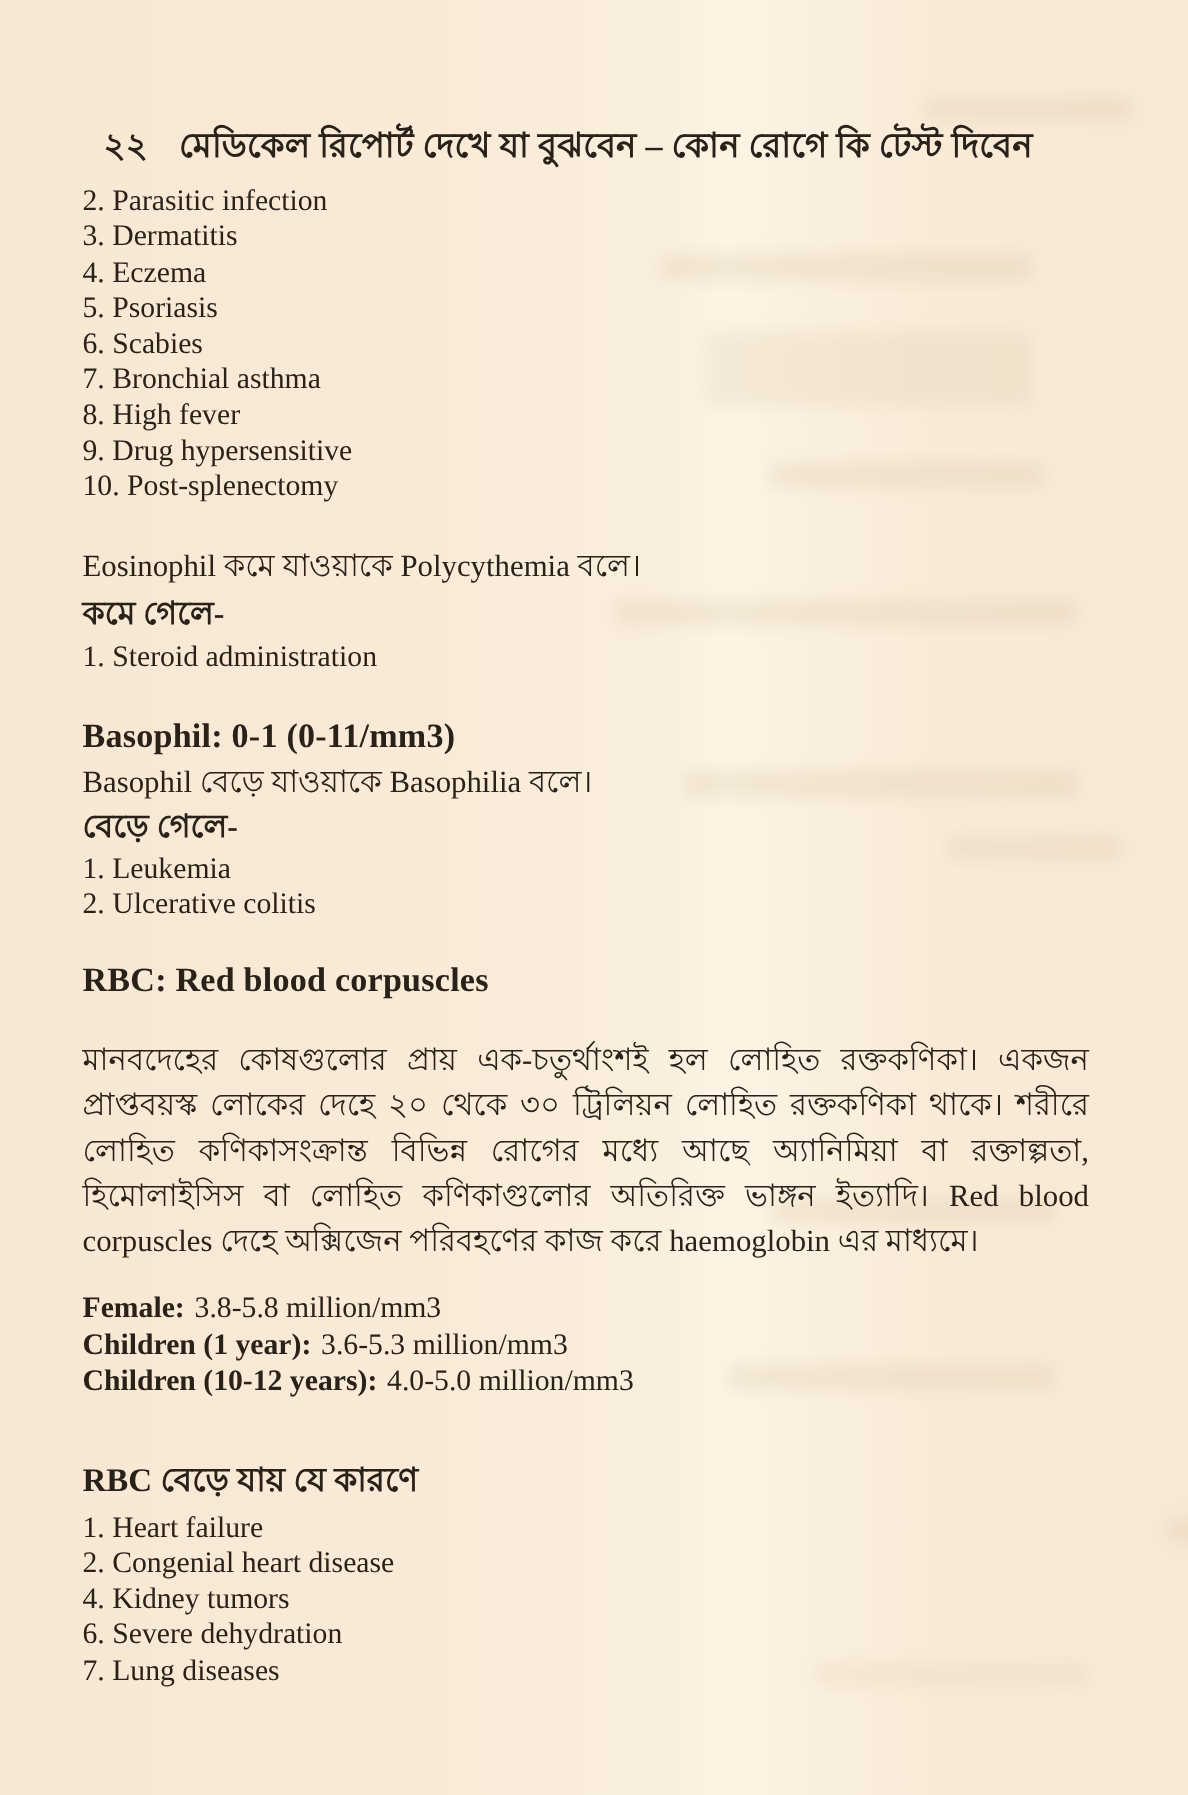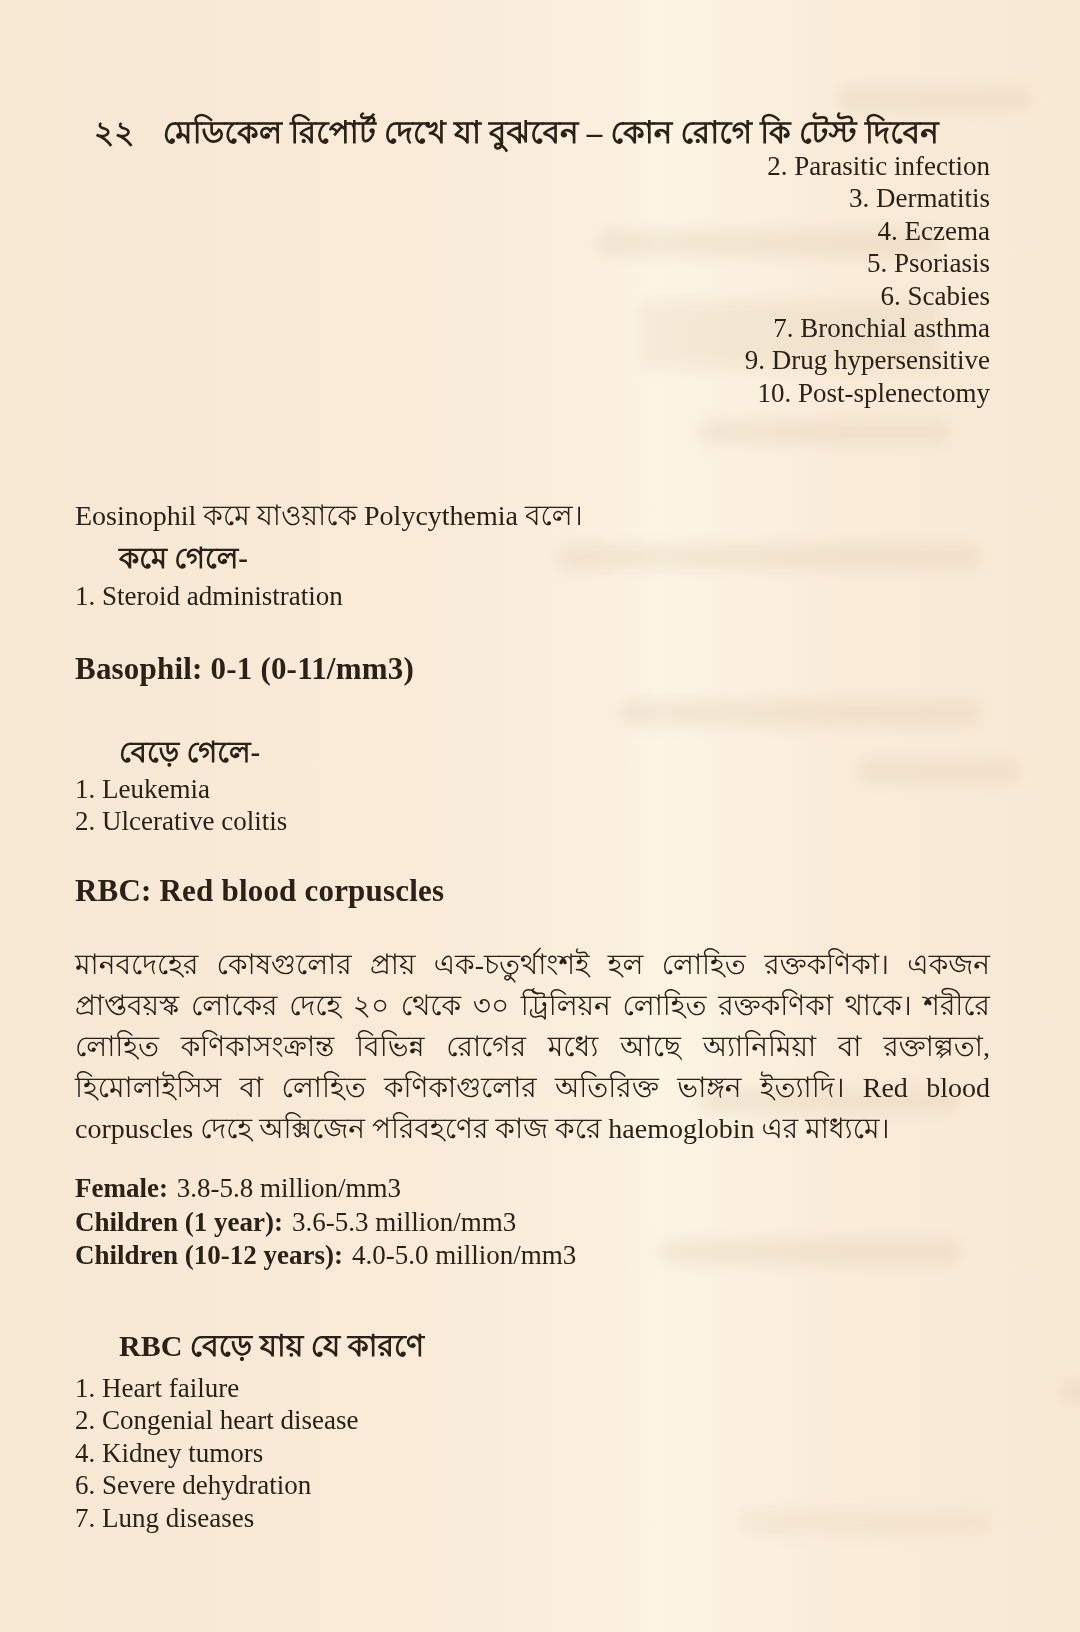--- a/index.html
+++ b/index.html
@@ -47,21 +47,20 @@
 
   .mixed-line {
     font-size: 28px;
     line-height: 40px;
   }
 
   .bn-subhead {
     font-size: 29px;
     font-weight: 700;
     line-height: 40px;
-    margin-left: 44px;
   }
 
   .big-head {
     font-size: 31px;
     font-weight: 700;
     line-height: 42px;
     letter-spacing: 0.2px;
   }
 
   .bn-paragraph {
@@ -91,38 +90,40 @@
   <div class="ghost" style="left:860px; top:760px; width:160px; height:22px;"></div>
   <div class="ghost" style="left:700px; top:1090px; width:260px; height:22px;"></div>
   <div class="ghost" style="left:660px; top:1240px; width:300px; height:24px;"></div>
   <div class="ghost" style="left:1060px; top:1380px; width:180px; height:22px;"></div>
   <div class="ghost" style="left:740px; top:1510px; width:250px; height:24px; opacity:.7;"></div>
 
   <div class="abs page-header" style="top:112px;">
     <span class="page-number">২২</span><span>মেডিকেল রিপোর্ট দেখে যা বুঝবেন – কোন রোগে কি টেস্ট দিবেন</span>
   </div>
 
-  <div class="abs plain-list" style="top:150px;text-align:right;">
+  <div class="abs plain-list" style="top:166px;">
     <div>2. Parasitic infection</div>
     <div>3. Dermatitis</div>
     <div>4. Eczema</div>
     <div>5. Psoriasis</div>
     <div>6. Scabies</div>
     <div>7. Bronchial asthma</div>
+    <div>8. High fever</div>
     <div>9. Drug hypersensitive</div>
     <div>10. Post-splenectomy</div>
   </div>
 
   <div class="abs mixed-line" style="top:496px;">Eosinophil কমে যাওয়াকে Polycythemia বলে।</div>
   <div class="abs bn-subhead" style="top:538px;">কমে গেলে-</div>
   <div class="abs plain-list" style="top:580px;">
     <div>1. Steroid administration</div>
   </div>
 
   <div class="abs big-head" style="top:648px;">Basophil: 0-1 (0-11/mm3)</div>
+  <div class="abs mixed-line" style="top:692px;">Basophil বেড়ে যাওয়াকে Basophilia বলে।</div>
   <div class="abs bn-subhead" style="top:732px;">বেড়ে গেলে-</div>
   <div class="abs plain-list" style="top:773px;">
     <div>1. Leukemia</div>
     <div>2. Ulcerative colitis</div>
   </div>
 
   <div class="abs big-head" style="top:870px;">RBC: Red blood corpuscles</div>
   <div class="abs bn-paragraph" style="top:905px;margin-top:39px;">মানবদেহের কোষগুলোর প্রায় এক-চতুর্থাংশই হল লোহিত রক্তকণিকা। একজন প্রাপ্তবয়স্ক লোকের দেহে ২০ থেকে ৩০ ট্রিলিয়ন লোহিত রক্তকণিকা থাকে। শরীরে লোহিত কণিকাসংক্রান্ত বিভিন্ন রোগের মধ্যে আছে অ্যানিমিয়া বা রক্তাল্পতা, হিমোলাইসিস বা লোহিত কণিকাগুলোর অতিরিক্ত ভাঙ্গন ইত্যাদি। Red blood corpuscles দেহে অক্সিজেন পরিবহণের কাজ করে haemoglobin এর মাধ্যমে।</div>
 
   <div class="abs" style="top:1172px;">

